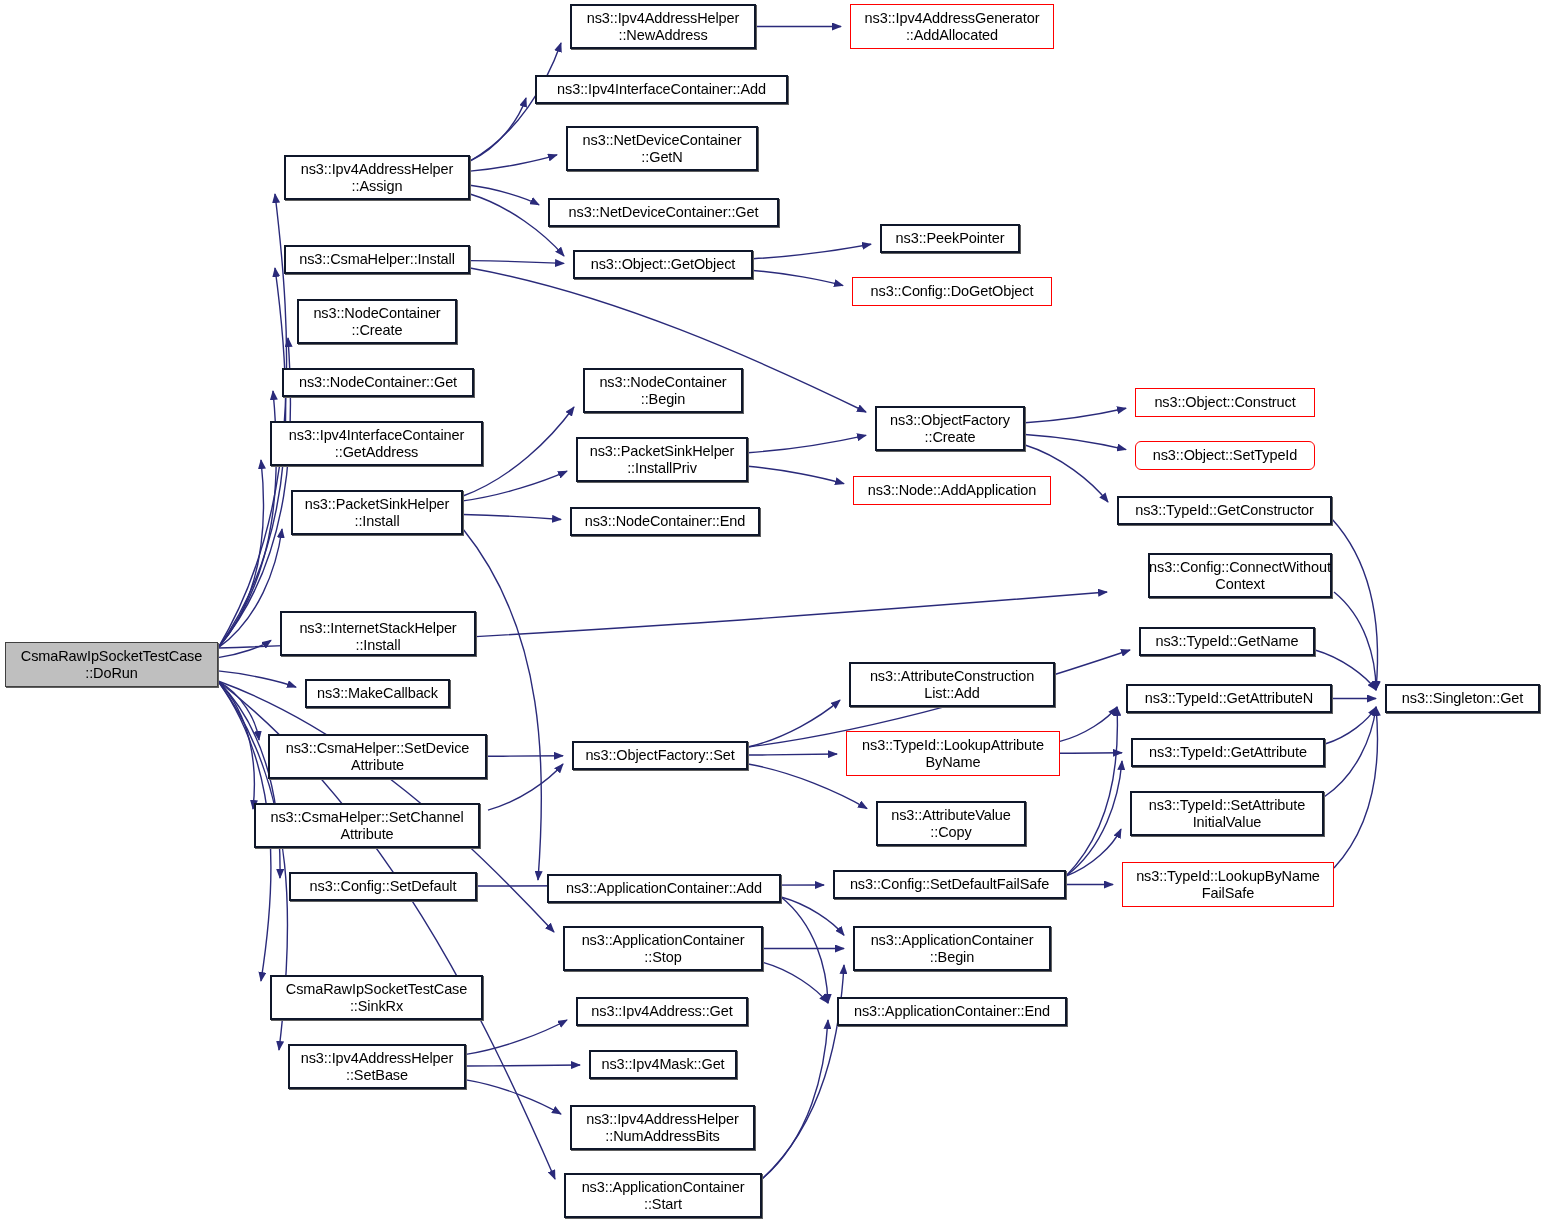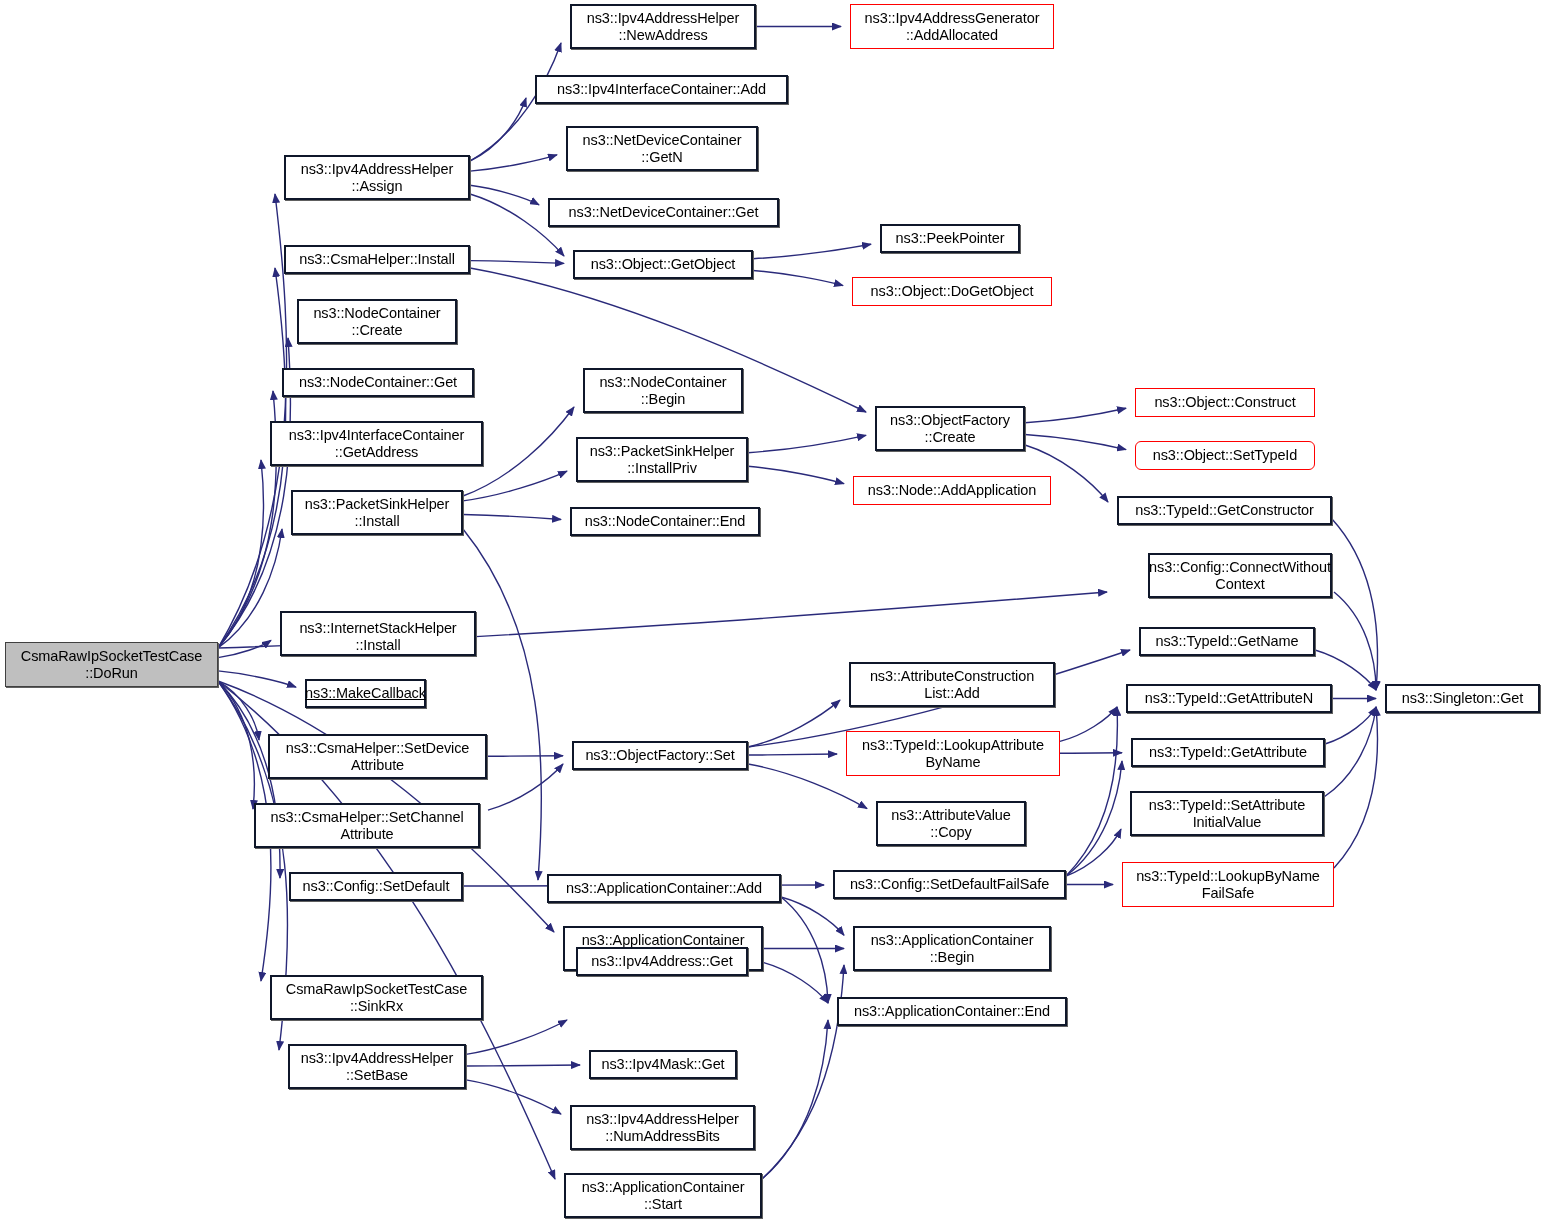--- a/index.html
+++ b/index.html
@@ -140,21 +140,21 @@
 ::AddAllocated</span></div>
       <div class="node" style="left: 535px; top: 75px; width: 253px; height: 29px;"><span class="lbl">ns3::Ipv4InterfaceContainer::Add</span></div>
       <div class="node" style="left: 566px; top: 126px; width: 192px; height: 45px;"><span class="lbl">ns3::NetDeviceContainer
 ::GetN</span></div>
       <div class="node" style="left: 284px; top: 155px; width: 186px; height: 45px;"><span class="lbl">ns3::Ipv4AddressHelper
 ::Assign</span></div>
       <div class="node" style="left: 548px; top: 198px; width: 231px; height: 29px;"><span class="lbl">ns3::NetDeviceContainer::Get</span></div>
       <div class="node" style="left: 284px; top: 245px; width: 186px; height: 29px;"><span class="lbl">ns3::CsmaHelper::Install</span></div>
       <div class="node" style="left: 573px; top: 250px; width: 180px; height: 29px;"><span class="lbl">ns3::Object::GetObject</span></div>
       <div class="node" style="left: 880px; top: 224px; width: 140px; height: 29px;"><span class="lbl">ns3::PeekPointer</span></div>
-      <div class="node red" style="left: 852px; top: 277px; width: 200px; height: 29px;"><span class="lbl">ns3::Object::DoGetObject</span></div>
+      <div class="node red" style="left: 852px; top: 277px; width: 200px; height: 29px;"><span class="lbl">ns3::Config::DoGetObject</span></div>
       <div class="node" style="left: 297px; top: 299px; width: 160px; height: 45px;"><span class="lbl">ns3::NodeContainer
 ::Create</span></div>
       <div class="node" style="left: 282px; top: 368px; width: 192px; height: 29px;"><span class="lbl">ns3::NodeContainer::Get</span></div>
       <div class="node" style="left: 270px; top: 421px; width: 213px; height: 45px;"><span class="lbl">ns3::Ipv4InterfaceContainer
 ::GetAddress</span></div>
       <div class="node" style="left: 291px; top: 490px; width: 172px; height: 45px;"><span class="lbl">ns3::PacketSinkHelper
 ::Install</span></div>
       <div class="node" style="left: 583px; top: 368px; width: 160px; height: 45px;"><span class="lbl">ns3::NodeContainer
 ::Begin</span></div>
       <div class="node" style="left: 576px; top: 437px; width: 172px; height: 45px;"><span class="lbl">ns3::PacketSinkHelper
@@ -163,26 +163,26 @@
       <div class="node" style="left: 875px; top: 406px; width: 150px; height: 45px;"><span class="lbl">ns3::ObjectFactory
 ::Create</span></div>
       <div class="node red" style="left: 853px; top: 476px; width: 198px; height: 29px;"><span class="lbl">ns3::Node::AddApplication</span></div>
       <div class="node red" style="left: 1135px; top: 388px; width: 180px; height: 29px;"><span class="lbl">ns3::Object::Construct</span></div>
       <div class="node red" style="left: 1135px; top: 441px; width: 180px; height: 29px; border-radius: 6px;"><span class="lbl">ns3::Object::SetTypeId</span></div>
       <div class="node" style="left: 1117px; top: 496px; width: 215px; height: 29px;"><span class="lbl">ns3::TypeId::GetConstructor</span></div>
       <div class="node" style="left: 1116px; top: 553px; width: 184px; height: 45px; margin-left: 32px;"><span class="lbl">ns3::Config::ConnectWithout
 Context</span></div>
       <div class="node" style="left: 280px; top: 611px; width: 196px; height: 45px; align-items: flex-end;"><span class="lbl">ns3::InternetStackHelper
 ::Install</span></div>
-      <div class="node" style="left: 305px; top: 679px; width: 121px; height: 29px; text-decoration: underline;"><span class="lbl">ns3::MakeCallback</span></div>
+      <div class="node" style="left: 305px; top: 679px; width: 145px; height: 29px;"><span class="lbl">ns3::MakeCallback</span></div>
       <div class="node" style="left: 268px; top: 734px; width: 219px; height: 45px;"><span class="lbl">ns3::CsmaHelper::SetDevice
 Attribute</span></div>
       <div class="node" style="left: 254px; top: 803px; width: 226px; height: 45px;"><span class="lbl">ns3::CsmaHelper::SetChannel
 Attribute</span></div>
-      <div class="node" style="left: 289px; top: 872px; width: 174px; height: 29px;"><span class="lbl">ns3::Config::SetDefault</span></div>
+      <div class="node" style="left: 289px; top: 872px; width: 188px; height: 29px;"><span class="lbl">ns3::Config::SetDefault</span></div>
       <div class="node" style="left: 1139px; top: 627px; width: 176px; height: 29px;"><span class="lbl">ns3::TypeId::GetName</span></div>
       <div class="node" style="left: 849px; top: 662px; width: 206px; height: 45px;"><span class="lbl">ns3::AttributeConstruction
 List::Add</span></div>
       <div class="node" style="left: 572px; top: 741px; width: 176px; height: 29px;"><span class="lbl">ns3::ObjectFactory::Set</span></div>
       <div class="node red" style="left: 846px; top: 731px; width: 214px; height: 45px;"><span class="lbl">ns3::TypeId::LookupAttribute
 ByName</span></div>
       <div class="node" style="left: 876px; top: 801px; width: 150px; height: 45px;"><span class="lbl">ns3::AttributeValue
 ::Copy</span></div>
       <div class="node" style="left: 1126px; top: 684px; width: 206px; height: 29px;"><span class="lbl">ns3::TypeId::GetAttributeN</span></div>
       <div class="node" style="left: 1131px; top: 738px; width: 194px; height: 29px;"><span class="lbl">ns3::TypeId::GetAttribute</span></div>
@@ -192,21 +192,21 @@
       <div class="node" style="left: 833px; top: 870px; width: 233px; height: 29px;"><span class="lbl">ns3::Config::SetDefaultFailSafe</span></div>
       <div class="node red" style="left: 1122px; top: 862px; width: 212px; height: 45px;"><span class="lbl">ns3::TypeId::LookupByName
 FailSafe</span></div>
       <div class="node" style="left: 547px; top: 874px; width: 234px; height: 29px;"><span class="lbl">ns3::ApplicationContainer::Add</span></div>
       <div class="node" style="left: 563px; top: 926px; width: 200px; height: 45px;"><span class="lbl">ns3::ApplicationContainer
 ::Stop</span></div>
       <div class="node" style="left: 853px; top: 926px; width: 198px; height: 45px;"><span class="lbl">ns3::ApplicationContainer
 ::Begin</span></div>
       <div class="node" style="left: 270px; top: 975px; width: 213px; height: 45px;"><span class="lbl">CsmaRawIpSocketTestCase
 ::SinkRx</span></div>
-      <div class="node" style="left: 576px; top: 947px; width: 172px; height: 29px;"><span class="lbl">ns3::Ipv4Address::Get</span></div>
+      <div class="node" style="left: 576px; top: 997px; width: 172px; height: 29px;"><span class="lbl">ns3::Ipv4Address::Get</span></div>
       <div class="node" style="left: 837px; top: 997px; width: 230px; height: 29px; text-align: right;"><span class="lbl">ns3::ApplicationContainer::End</span></div>
       <div class="node" style="left: 288px; top: 1044px; width: 178px; height: 45px;"><span class="lbl">ns3::Ipv4AddressHelper
 ::SetBase</span></div>
       <div class="node" style="left: 589px; top: 1050px; width: 148px; height: 29px;"><span class="lbl">ns3::Ipv4Mask::Get</span></div>
       <div class="node" style="left: 570px; top: 1105px; width: 185px; height: 45px;"><span class="lbl">ns3::Ipv4AddressHelper
 ::NumAddressBits</span></div>
       <div class="node" style="left: 564px; top: 1173px; width: 198px; height: 45px;"><span class="lbl">ns3::ApplicationContainer
 ::Start</span></div>
     </div>
 </div>

